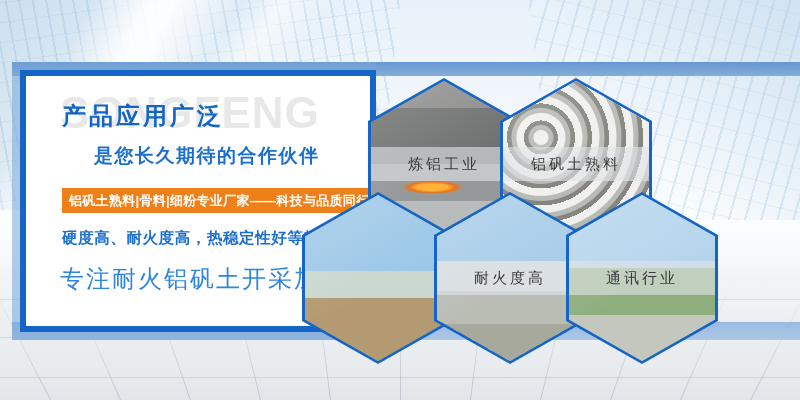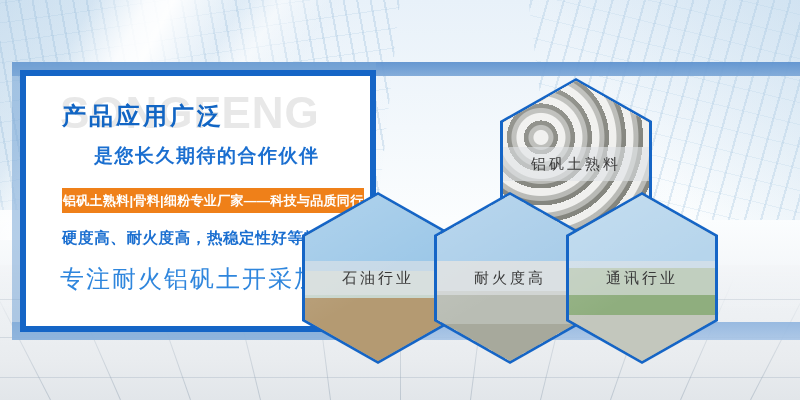--- a/index.html
+++ b/index.html
@@ -55,21 +55,21 @@
     border:6px solid #1565c6;background:#ffffff;box-sizing:border-box;}
   .watermark{position:absolute;left:60px;top:88px;font-size:44px;font-weight:bold;
     letter-spacing:1px;color:#e8e8e8;font-family:"Liberation Sans",sans-serif;
     white-space:nowrap;user-select:none;}
   .h1{position:absolute;left:62px;top:100px;font-size:24px;font-weight:bold;color:#1165c4;
     letter-spacing:3px;white-space:nowrap;}
   .h2{position:absolute;left:62px;top:143px;font-size:19px;font-weight:bold;color:#1b6fd0;
     letter-spacing:1.5px;white-space:nowrap;margin-left:32px;}
   .orange{position:absolute;left:62px;top:188px;height:25px;line-height:25px;
     background:#ef8019;color:#fff;font-size:13px;font-weight:bold;
-    padding:0 1px;white-space:nowrap;letter-spacing:.3px;}
+    padding:0 7px;white-space:nowrap;letter-spacing:.3px;}
   .h3{position:absolute;left:62px;top:228px;font-size:15.5px;font-weight:bold;color:#1b6fd0;
     letter-spacing:.6px;white-space:nowrap;}
   .h4{position:absolute;left:60px;top:263px;font-size:24px;color:#2f86dd;
     letter-spacing:2px;white-space:nowrap;}
 
   
   .hexwrap{position:absolute;inset:0;}
   .hex{position:absolute;width:152px;height:172px;
     clip-path:polygon(50% 0%,100% 25%,100% 75%,50% 100%,0% 75%,0% 25%);
     background:#1565c6;}
@@ -148,36 +148,42 @@
   <div class="frame"></div>
 
   <div class="watermark">SONGFENG</div>
   <div class="h1">产品应用广泛</div>
   <div class="h2">是您长久期待的合作伙伴</div>
   <div class="orange">铝矾土熟料|骨料|细粉专业厂家——科技与品质同行</div>
   <div class="h3">硬度高、耐火度高，热稳定性好等特性</div>
   <div class="h4">专注耐火铝矾土开采加工</div>
 
   <div class="hexwrap" id="hexwrap">
+      <div class="hex" style="left: 368px; top: 78px;">
+        <div class="inner">
+          <div class="photo p-smelt"></div>
+          <div class="hex-sheen"></div>
+          <div class="band">
+            <span>炼铝工业</span>
+          </div>
+        </div>
+      </div>
       <div class="hex" style="left: 500px; top: 78px;">
         <div class="inner">
           <div class="photo p-cast"></div>
           <div class="hex-sheen"></div>
           <div class="band">
             <span>铝矾土熟料</span>
           </div>
         </div>
       </div>
       <div class="hex" style="left: 302px; top: 192px;">
         <div class="inner">
           <div class="photo p-oil"></div>
           <div class="hex-sheen"></div>
-          <div class="band">
-            <span>石油行业</span>
-          </div>
         </div>
       </div>
       <div class="hex" style="left: 434px; top: 192px;">
         <div class="inner">
           <div class="photo p-chem"></div>
           <div class="hex-sheen"></div>
           <div class="band">
             <span>耐火度高</span>
           </div>
         </div>

